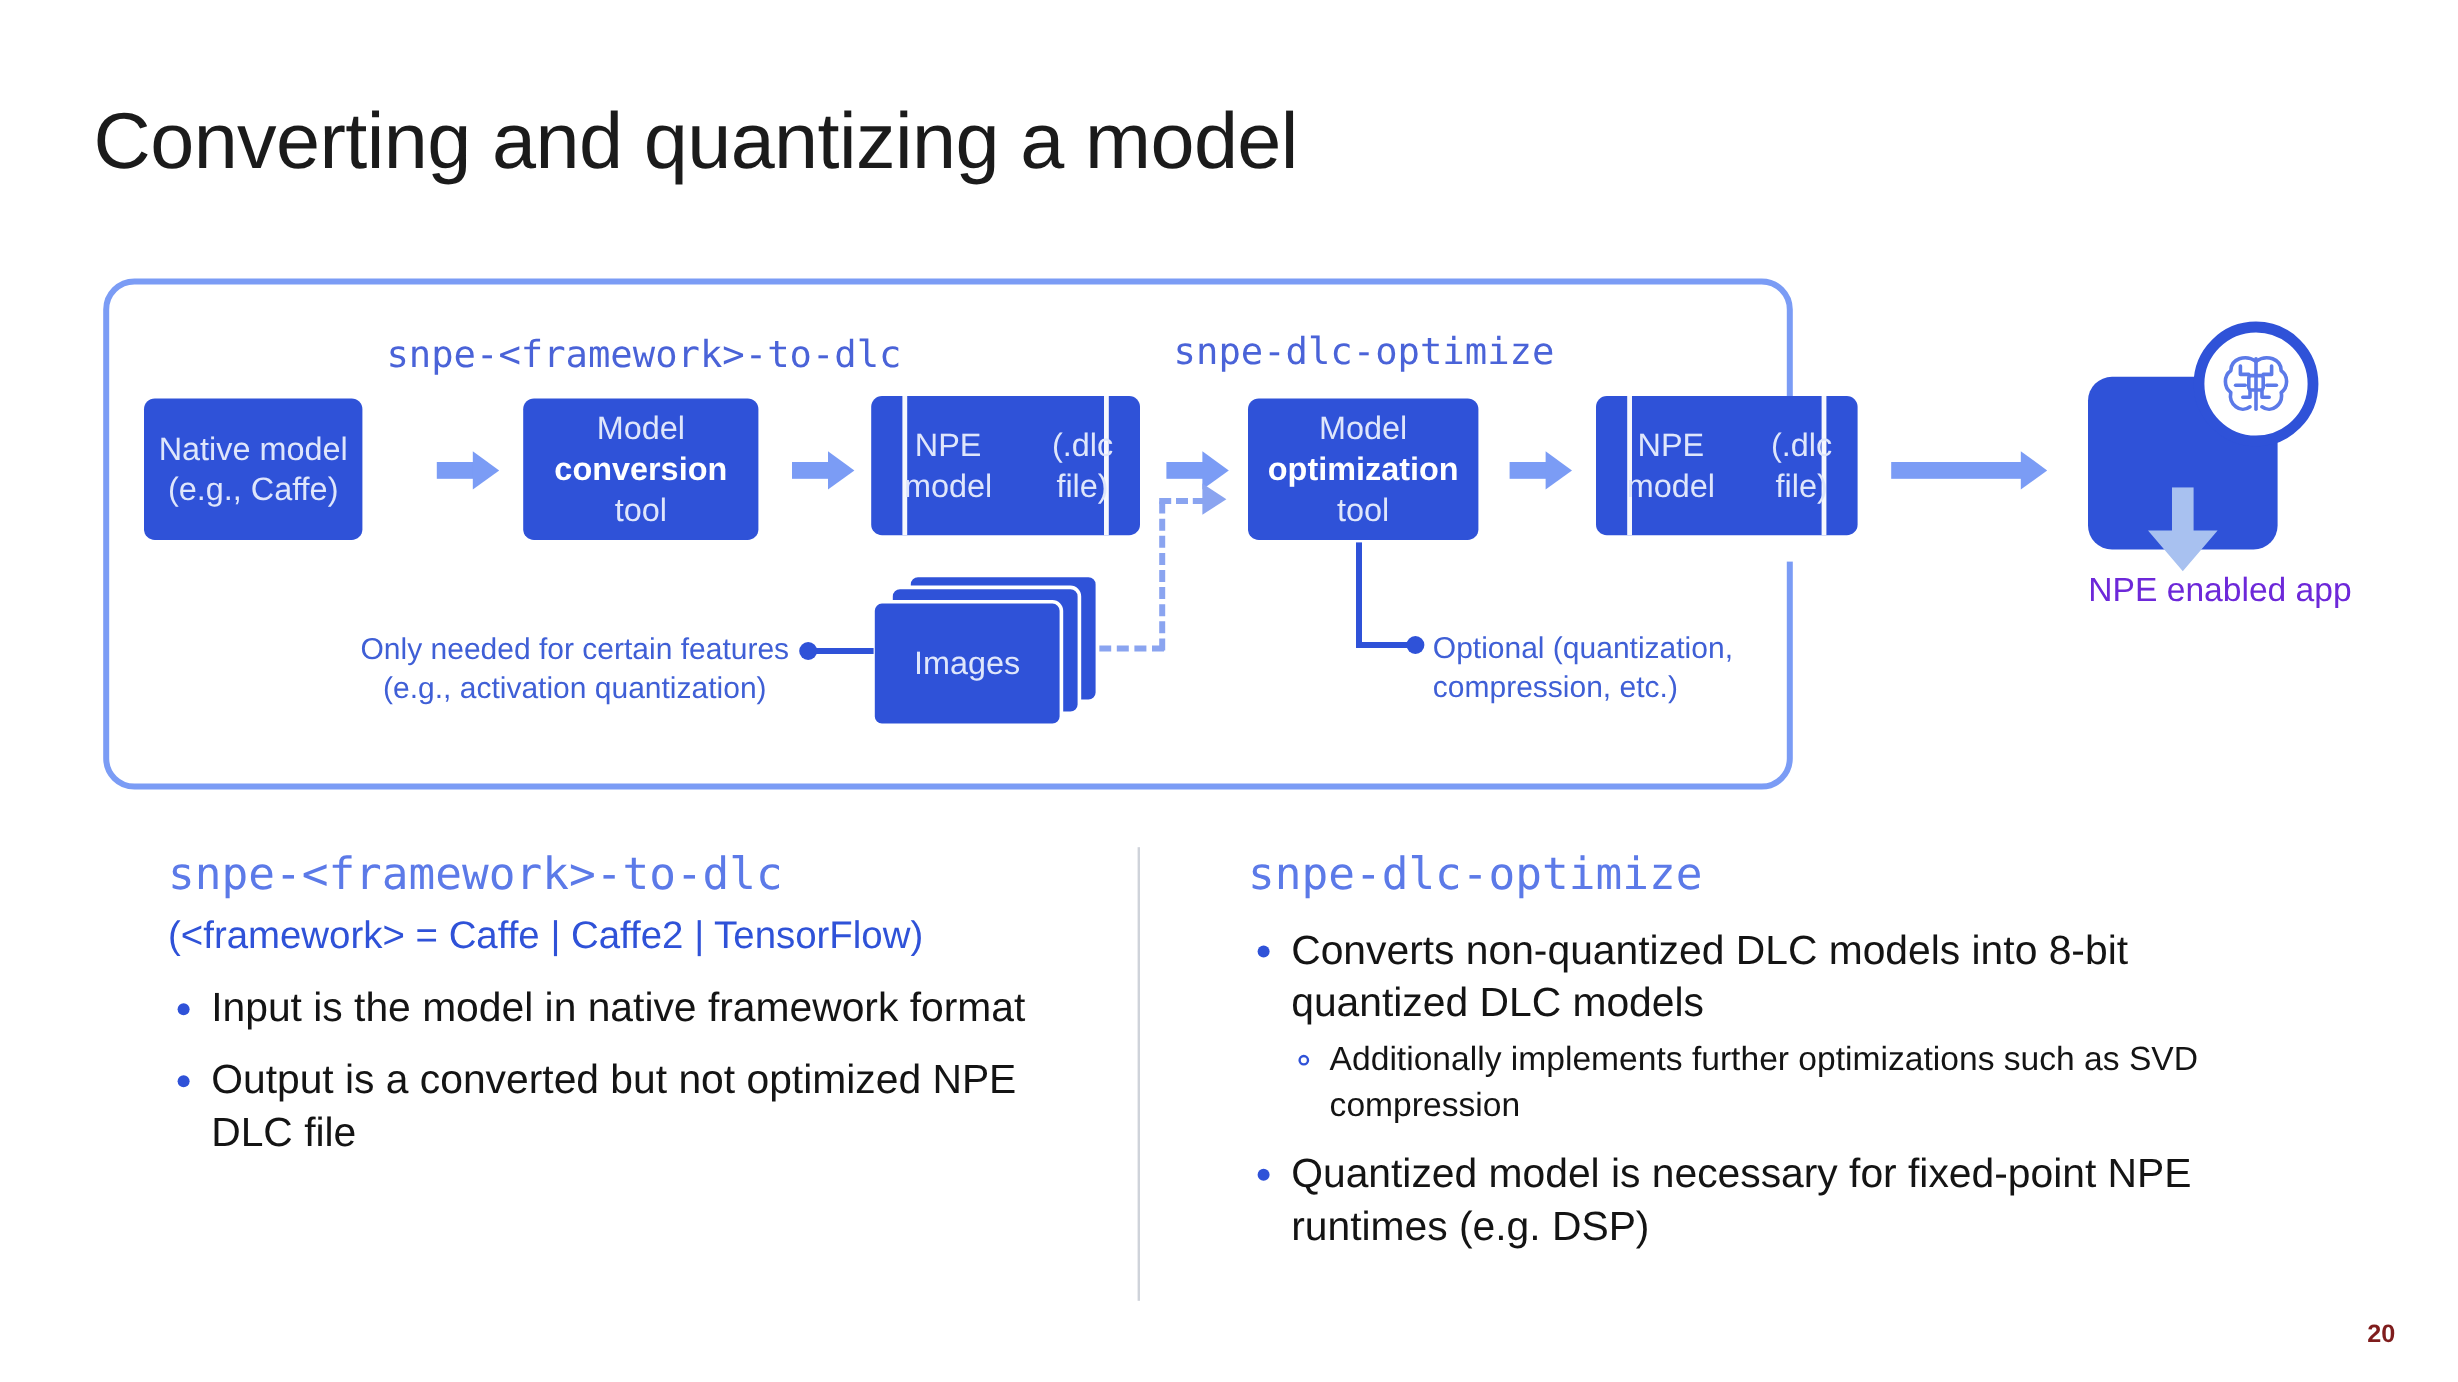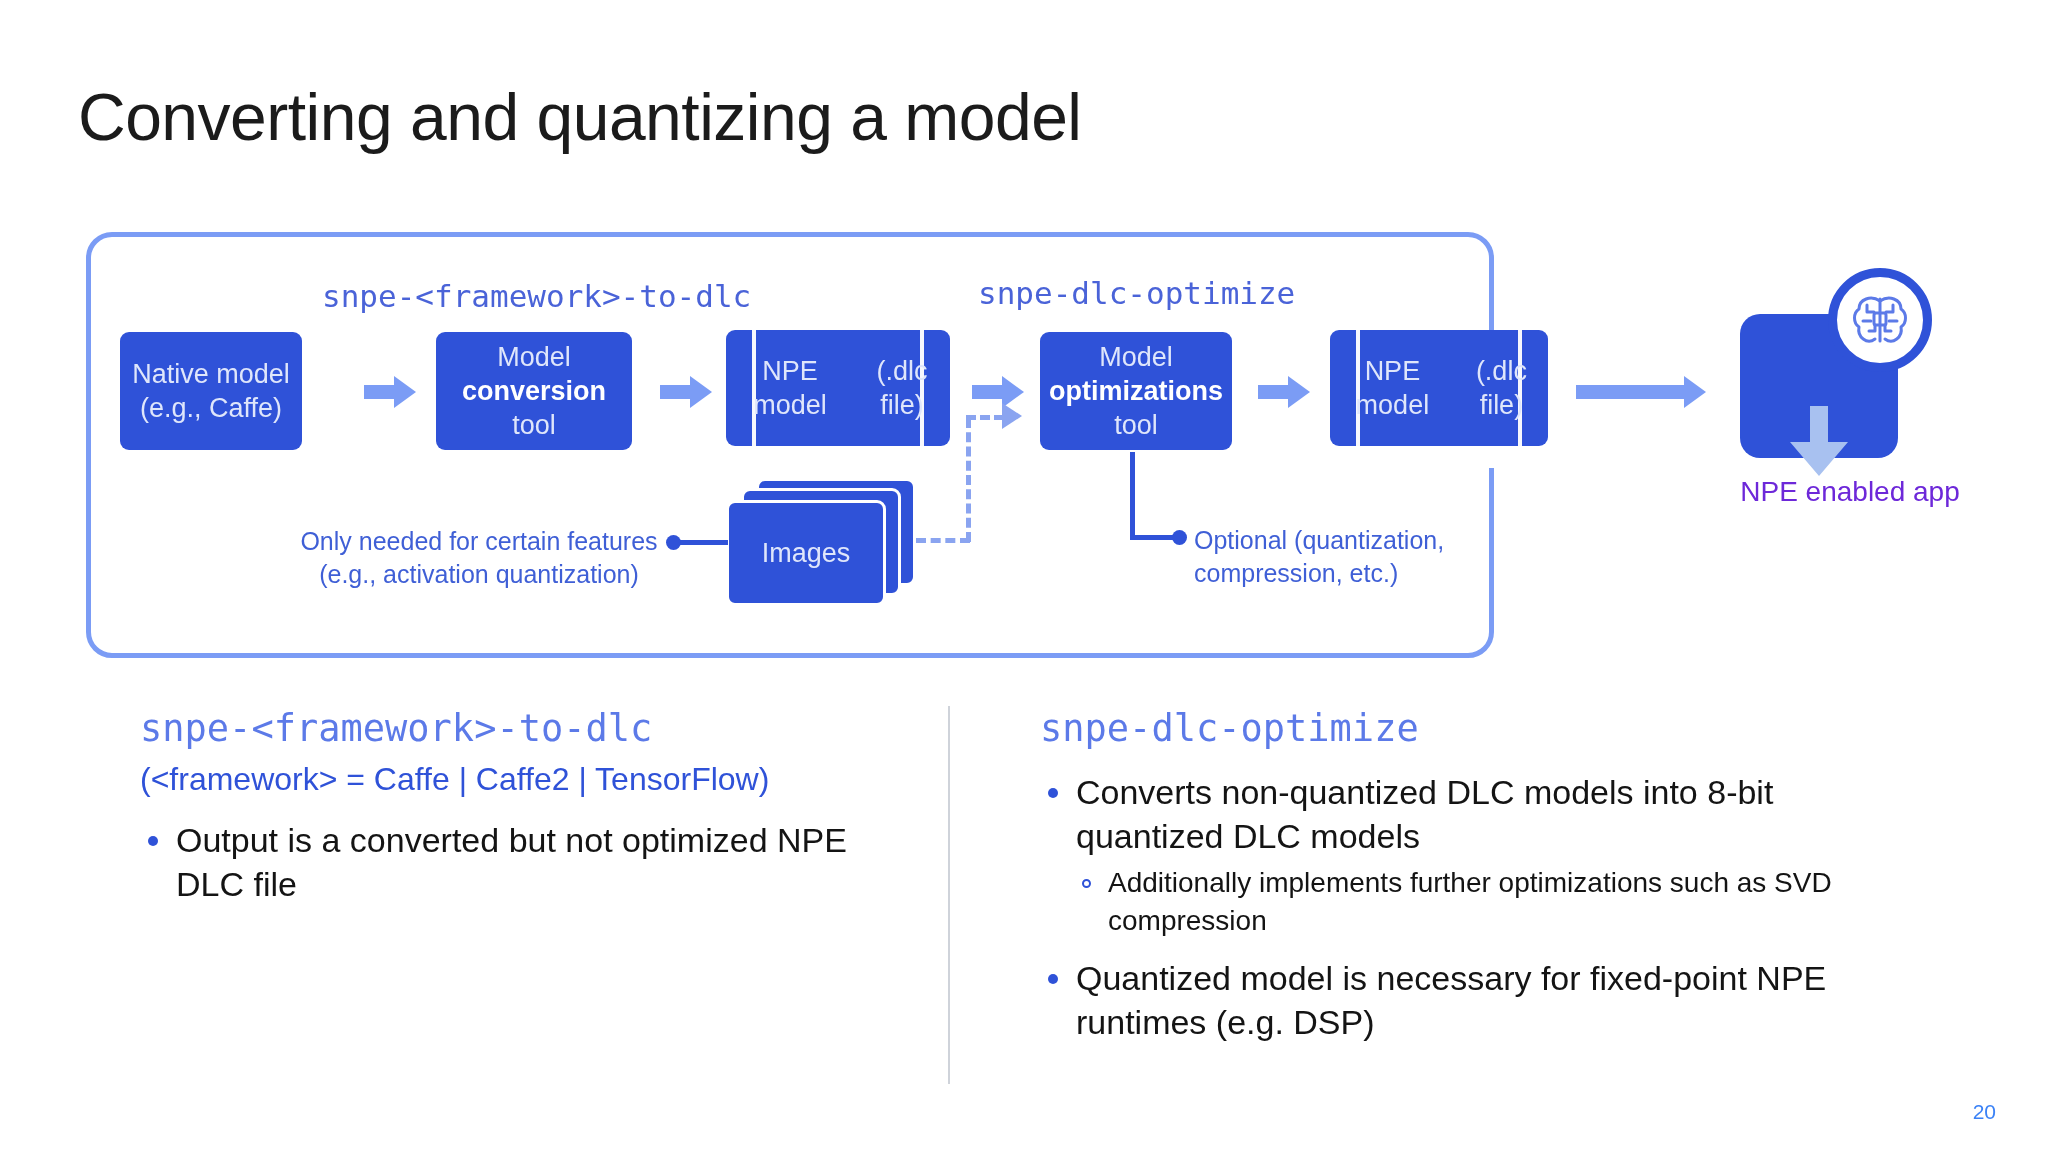--- a/index.html
+++ b/index.html
@@ -352,21 +352,22 @@
     box-sizing: border-box;
     background: transparent;
   }
 
   
   #page-number {
     position: absolute;
     right: 52px;
     bottom: 28px;
     font-size: 21px;
-    color: #3b82f6;
+    color: #7f1d1d;
+    font-weight: bold;
   }
 </style>
 </head>
 <body>
 
 <div id="slide-title">Converting and quantizing a model</div>
 
 <div id="diagram-panel">
   <div class="panel-border-left"></div>
   <div class="panel-gap"></div>
@@ -397,21 +398,21 @@
   <div class="fb-text">
     <div>NPE model</div>
     <div>(.dlc file)</div>
   </div>
 </div>
 
 <div class="arrow" id="arrow-3"></div>
 
 <div class="flow-box" id="box-optimize">
   <div>Model</div>
-  <div class="bold-line">optimizations</div>
+  <div class="bold-line">optimization</div>
   <div>tool</div>
 </div>
 
 <div class="arrow" id="arrow-4"></div>
 
 <div class="file-box" id="box-npe2">
   <div class="fb-main"></div>
   <div class="spine s-left"></div>
   <div class="spine s-right"></div>
   <div class="fb-text">
@@ -473,20 +474,21 @@
   </div>
   <div id="npe-app-caption">NPE enabled app</div>
 </div>
 
 <div id="column-divider"></div>
 
 <div class="col" id="col-left">
   <div class="col-head">snpe-&lt;framework&gt;-to-dlc</div>
   <div class="col-sub">(&lt;framework&gt; = Caffe | Caffe2 | TensorFlow)</div>
   <ul class="bullets">
+    <li>Input is the model in native framework format</li>
     <li>Output is a converted but not optimized NPE DLC file</li>
   </ul>
 </div>
 
 <div class="col" id="col-right">
   <div class="col-head">snpe-dlc-optimize</div>
   <ul class="bullets">
     <li>
       <span>Converts non-quantized DLC models into 8-bit quantized DLC models</span>
       <ul class="sub-bullets">

